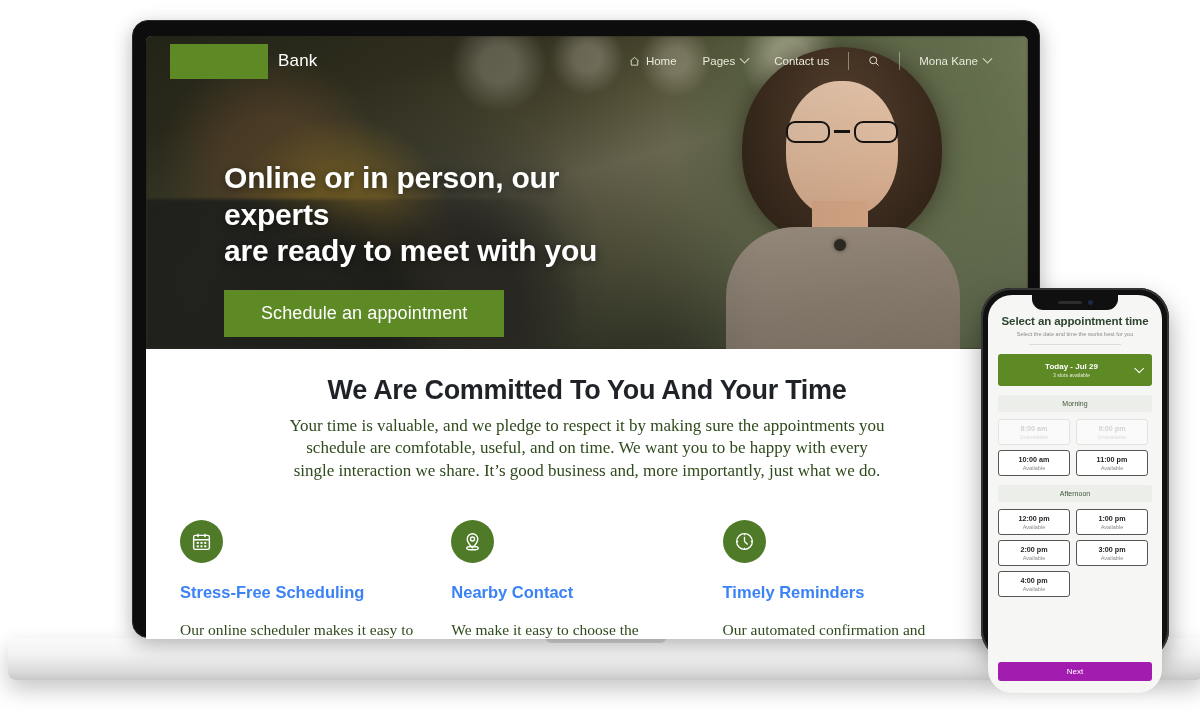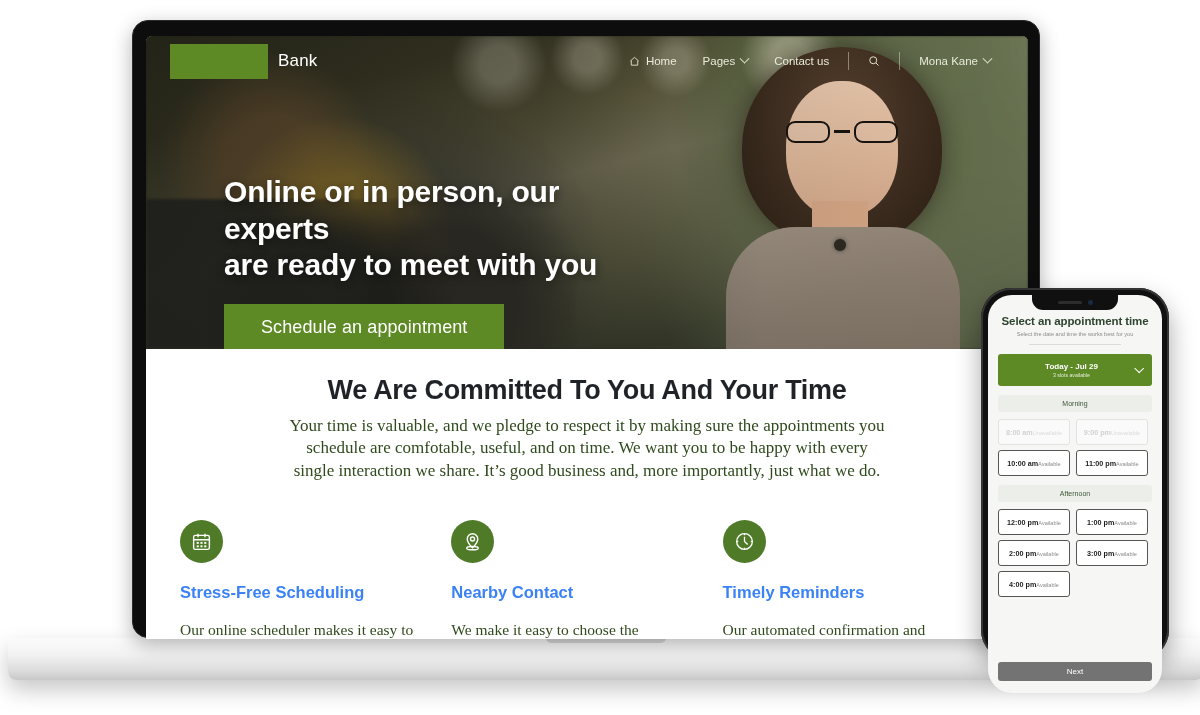--- a/index.html
+++ b/index.html
@@ -117,21 +117,21 @@
   .nav-item{
     display:flex; align-items:center; gap:6px;
     color:#e9ead9; font-size:11.5px; padding:0 13px; white-space:nowrap;
   }
   .nav-sep{ width:1px; height:18px; background:rgba(230,232,210,.45); margin:0 6px; }
   .chev{ width:7px; height:7px; border-right:1.3px solid #dfe2c8; border-bottom:1.3px solid #dfe2c8;
          transform:rotate(45deg) translate(-2px,-2px); }
   .home-ic svg, .search-ic svg{ display:block; }
 
   
-  .hero-copy{ position:absolute; left:78px; top:138px; z-index:4; }
+  .hero-copy{ position:absolute; left:78px; top:124px; z-index:4; }
   .hero-h1{
     color:#fff; font-size:30px; line-height:1.22; font-weight:700;
     text-shadow:0 2px 8px rgba(0,0,0,.45); max-width:430px; letter-spacing:-.2px;
   }
   .hero-btn{
     margin-top:20px; display:inline-block; background:#5d8a24; color:#fff;
     font-size:18px; padding:13px 37px; letter-spacing:.1px;
   }
 
   
@@ -190,30 +190,30 @@
     transform:rotate(45deg) translate(-1px,-2px);
   }
   .ph-group{
     margin-top:9px; height:17px; background:#eceeea; border-radius:3px;
     display:flex; align-items:center; justify-content:center;
     font-size:7px; color:#3e5536; font-weight:400;
   }
   .slots{ display:flex; flex-wrap:wrap; gap:5px 6px; margin-top:7px; }
   .slot{
     width:72px; height:26px; border:1px solid #555; border-radius:3px; background:#fff;
-    display:flex; align-items:center; justify-content:center;
+    display:flex; flex-direction:column; align-items:center; justify-content:center;
   }
   .slot .s1{ font-size:7.2px; font-weight:700; color:#1c1c1c; }
   .slot .s2{ font-size:5.6px; color:#8b8b8b; margin-top:1px; }
   .slot.off{ border-color:#e2e2e2; background:#fafafa; }
   .slot.off .s1{ color:#d2d2d2; }
   .slot.off .s2{ color:#dcdcdc; }
   .ph-next{
     position:absolute; left:10px; right:10px; bottom:12px; height:19px;
-    background:#737373; border-radius:3px; color:#fff;
+    background:#a21caf; border-radius:3px; color:#fff;
     display:flex; align-items:center; justify-content:center; font-size:8px;
   }
 </style>
 </head>
 <body>
 
 <div id="stage">
 
   <div id="laptop-base"></div>
 

